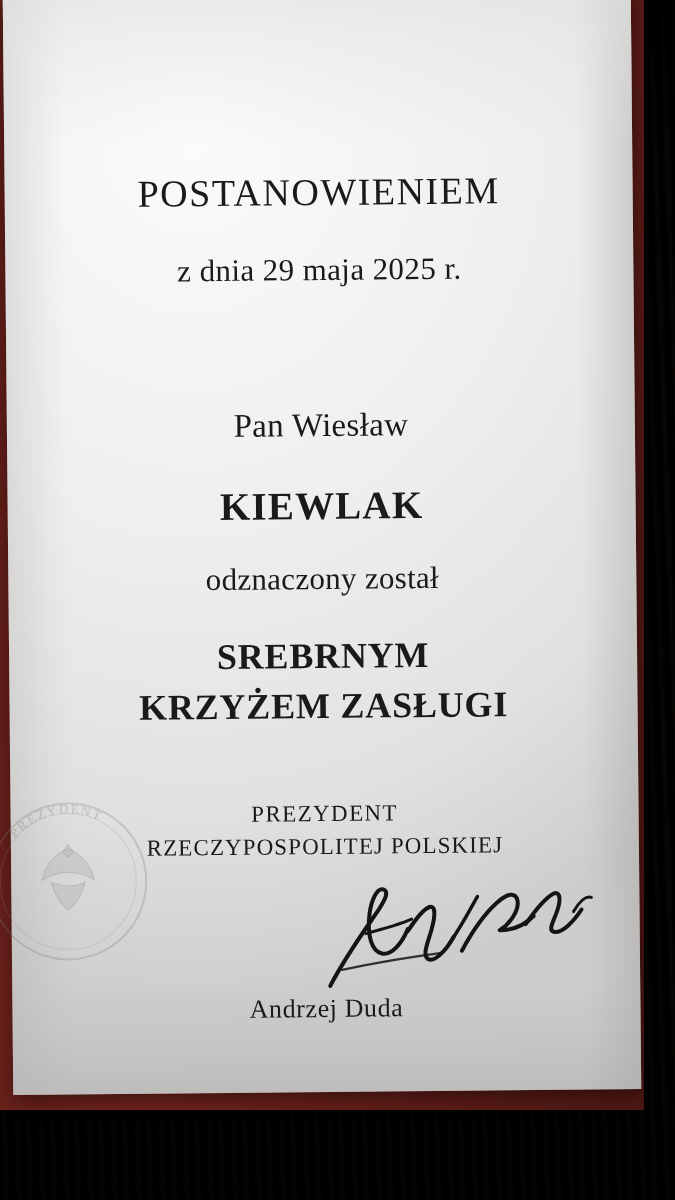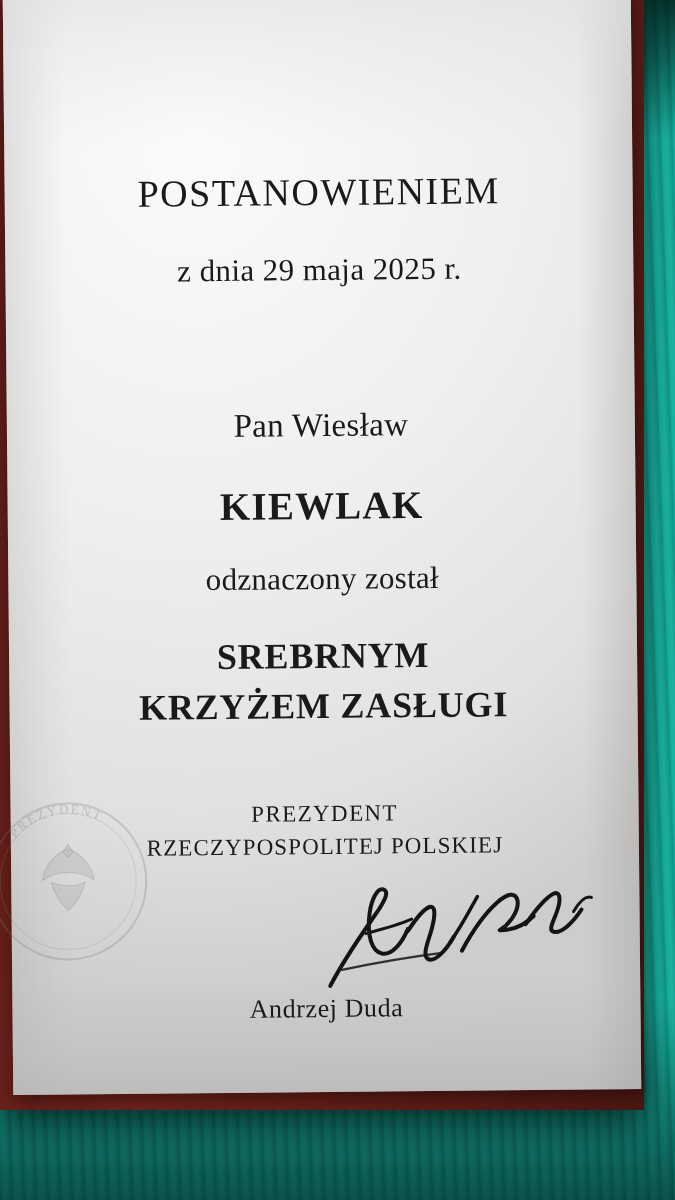--- a/index.html
+++ b/index.html
@@ -14,21 +14,21 @@
     font-family: "Liberation Serif", serif;
   }
 
   
   .photo {
     position: relative;
     width: 675px;
     height: 1200px;
     background:
       linear-gradient(95deg, #3a1c12 0%, #5a2b18 14%, #7a4424 34%, #6d3a1e 52%, #insert 52%, #5b2d18 74%, #492012 100%);
-    background-color: #14b8a6;
+    background-color: #000000;
     overflow: hidden;
   }
   .wood-grain {
     position: absolute;
     inset: 0;
     background:
       repeating-linear-gradient(88deg,
         rgba(0,0,0,0.22) 0px,
         rgba(0,0,0,0.00) 3px,
         rgba(255,200,150,0.05) 7px,

